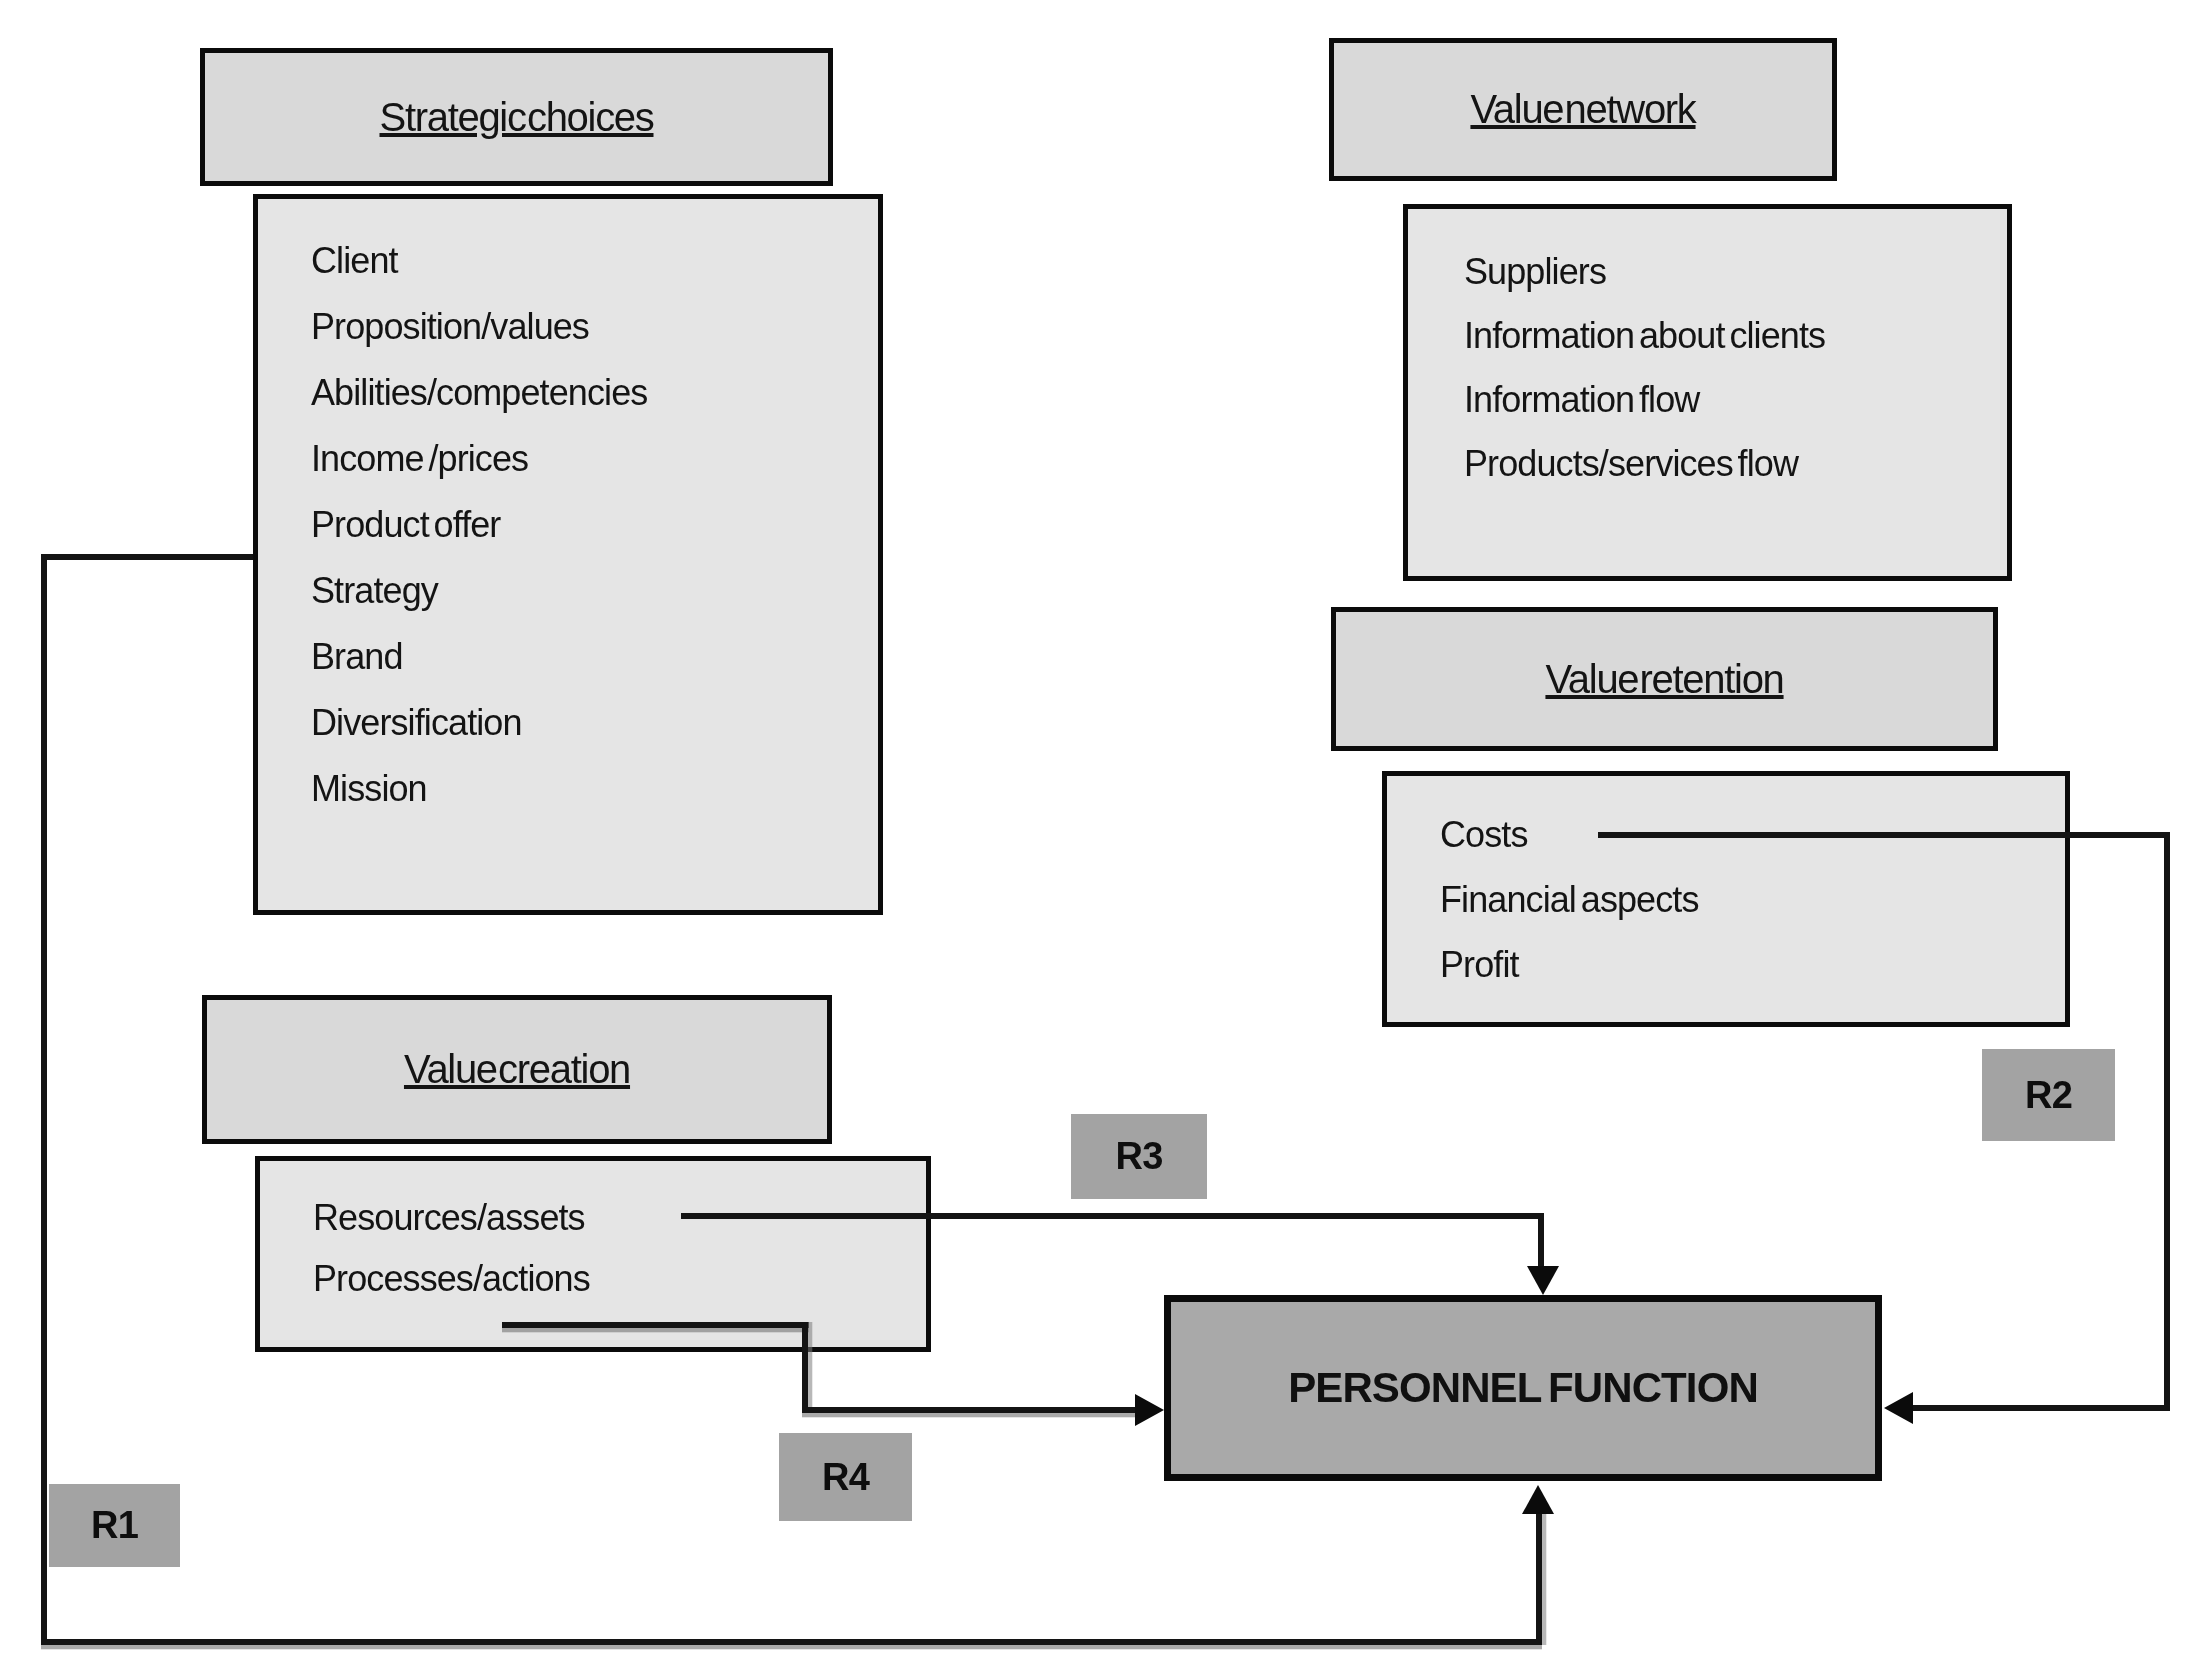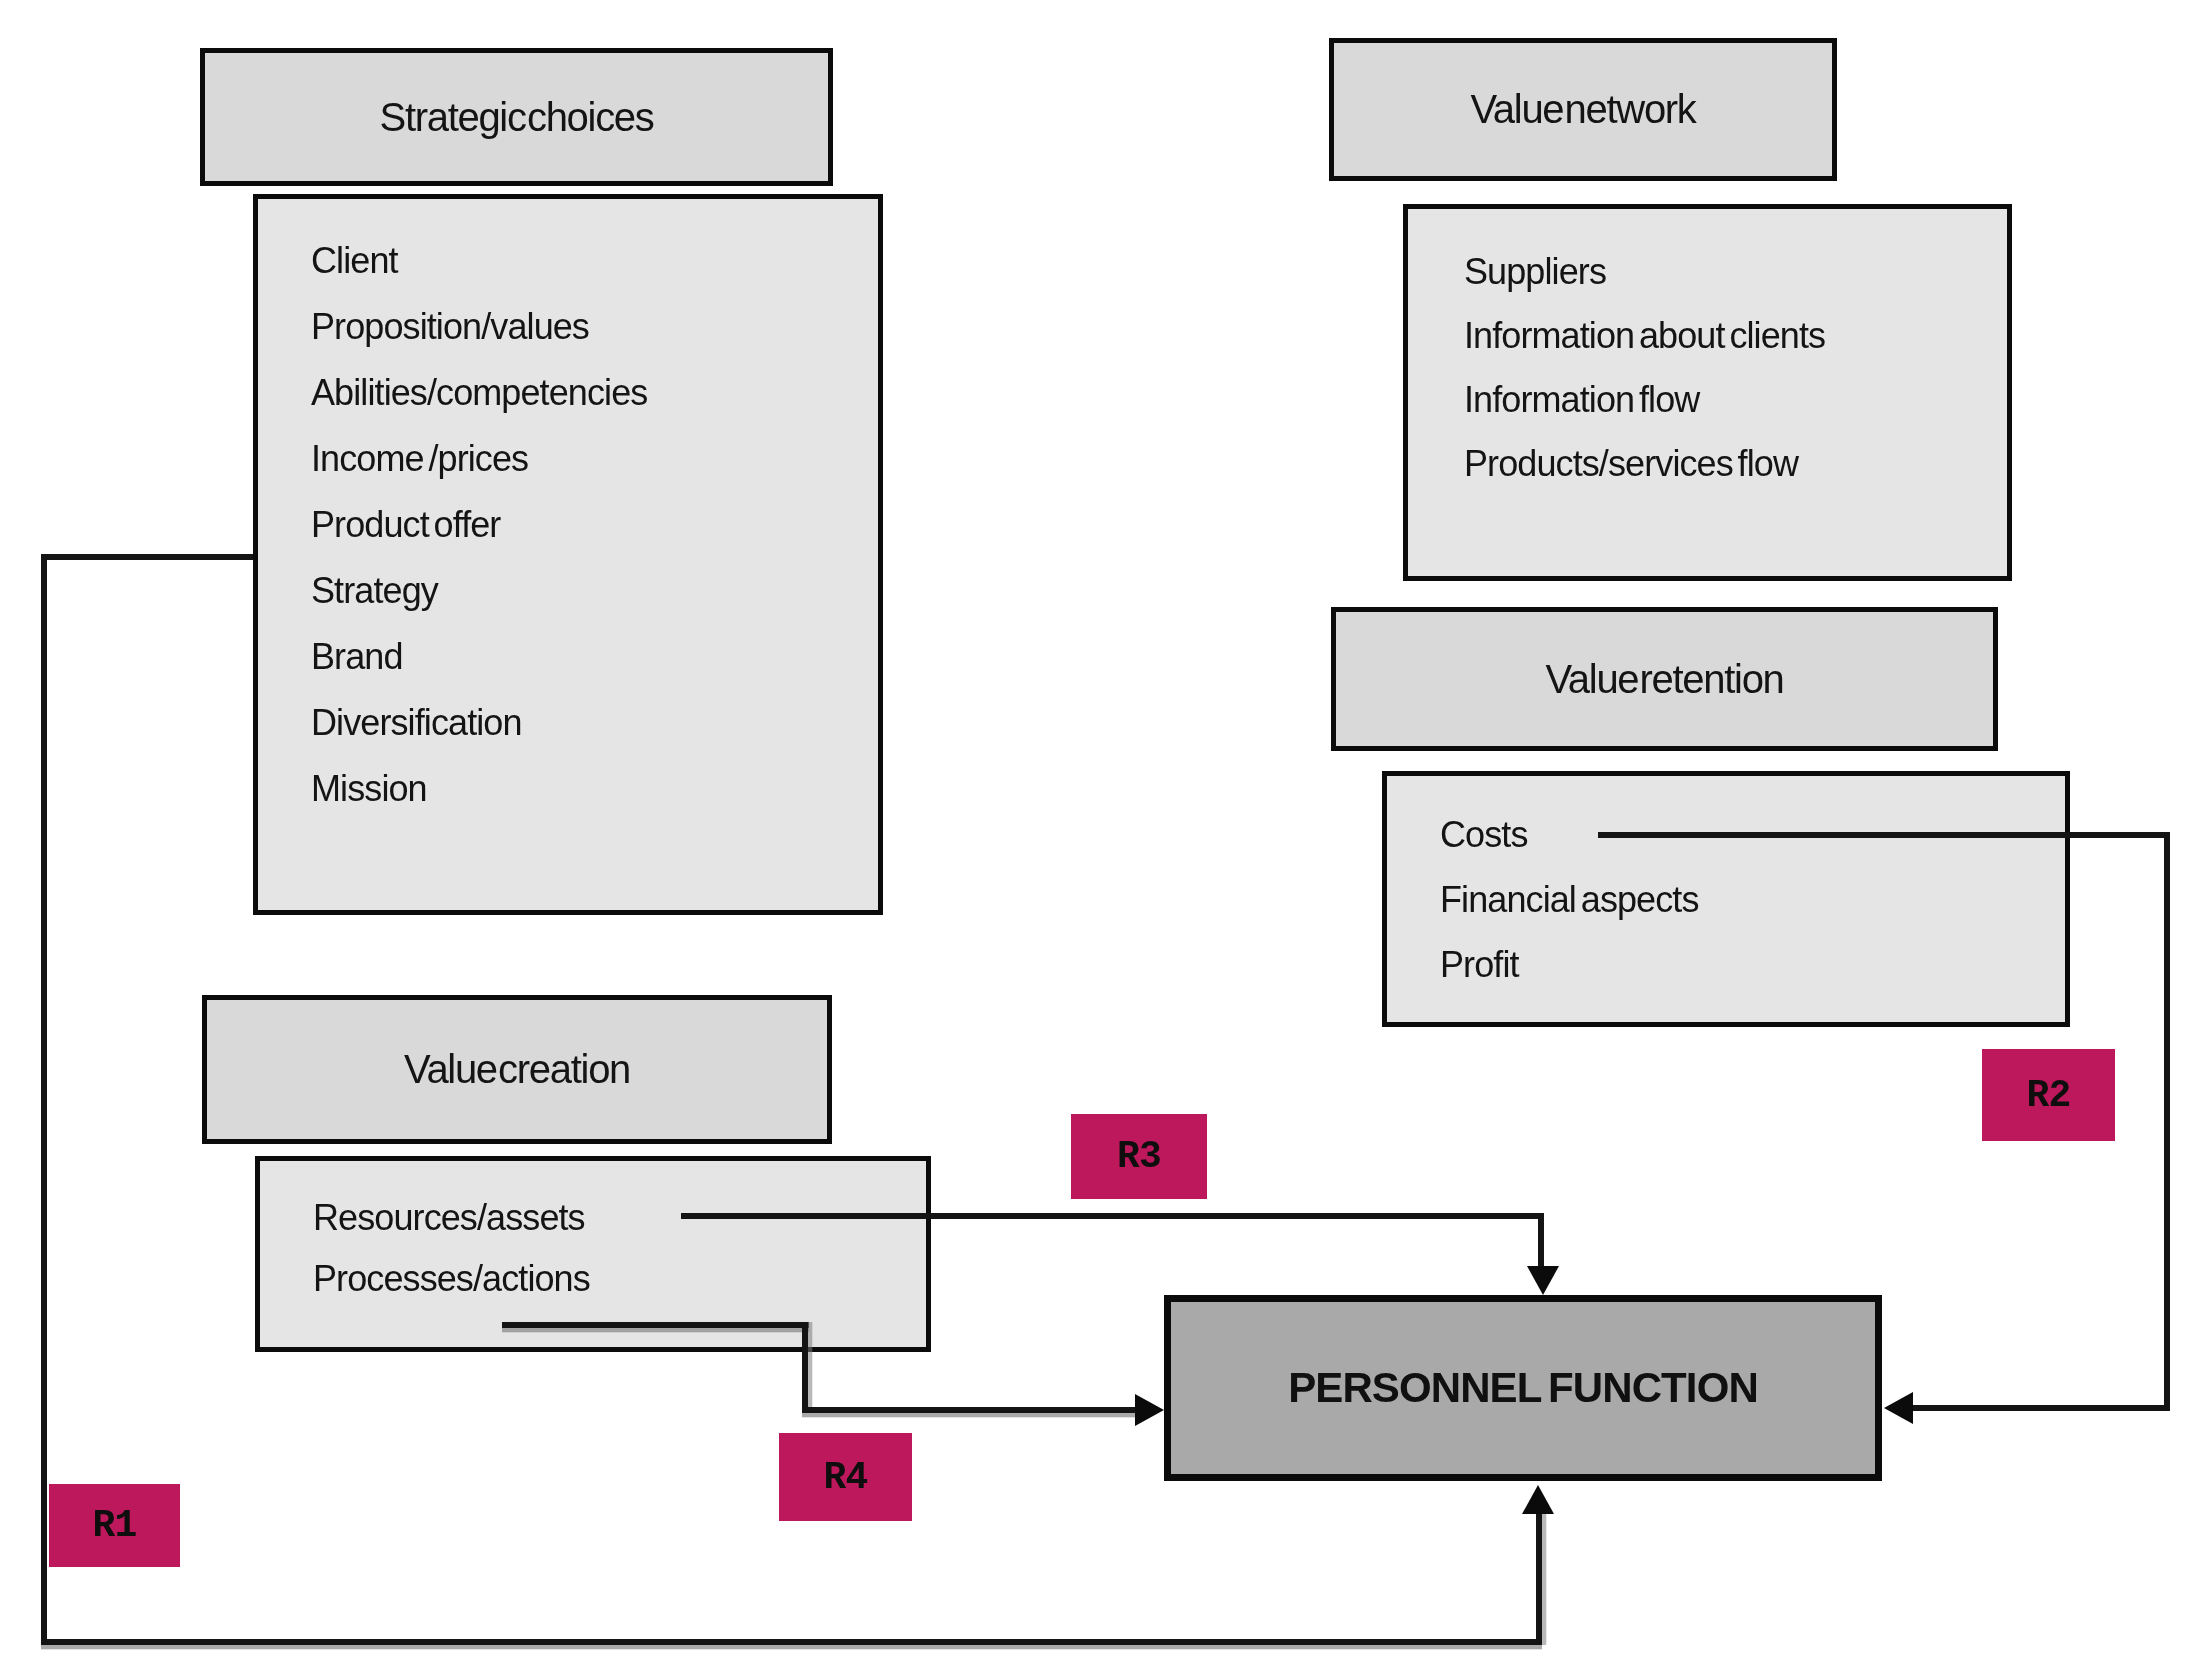--- a/index.html
+++ b/index.html
@@ -1,32 +1,32 @@
 <!DOCTYPE html>
 <html style="font-size:13.6px"><head>
 <meta charset="utf-8">
 <style>
   html,body{margin:0;padding:0;background:#ffffff;}
   .canvas{position:relative;width:2187px;height:1679px;background:#ffffff;overflow:hidden;
           font-family:"Liberation Sans", sans-serif;color:#161616;}
 
   .hdr{position:absolute;box-sizing:border-box;background:#d9d9d9;border:5.1px solid #0b0b0b;
        display:flex;align-items:center;justify-content:center;
-       font-size:40px;letter-spacing:-1.3px;word-spacing:-8.5px;color:#141414;}
+       font-size:40px;letter-spacing:-1.3px;word-spacing:-8.5px;color:#141414;text-decoration:underline;}
 
   .panel{position:absolute;box-sizing:border-box;background:#e5e5e5;border:5.1px solid #0b0b0b;}
   .pi{font-size:36px;letter-spacing:-0.9px;word-spacing:-4.3px;color:#141414;white-space:nowrap;}
 
   .pf{position:absolute;box-sizing:border-box;background:#a9a9a9;border:7.7px solid #0b0b0b;
       display:flex;align-items:center;justify-content:center;
       font-size:42px;font-weight:bold;letter-spacing:-0.9px;word-spacing:-3.4px;color:#101010;}
 
-  .rlabel{position:absolute;box-sizing:border-box;background:#be185d;
+  .rlabel{position:absolute;box-sizing:border-box;background:#a3a3a3;
           display:flex;align-items:center;justify-content:center;
-          font-size:38px;font-weight:600;color:#0e0e0e;letter-spacing:-0.9px;font-family:Liberation Mono, monospace;}
+          font-size:38px;font-weight:600;color:#0e0e0e;letter-spacing:-0.9px;}
 
   .line{position:absolute;background:#141414;}
   .shadow{box-shadow:0 4.3px 0 rgba(125,125,125,0.65);}
   .vshadow{box-shadow:4.3px 0 0 rgba(125,125,125,0.55);}
 
   .arrow{position:absolute;width:0;height:0;}
   .arrow-up{border-left:16px solid transparent;border-right:16px solid transparent;border-bottom:29px solid #0b0b0b;}
   .arrow-down{border-left:16px solid transparent;border-right:16px solid transparent;border-top:29px solid #0b0b0b;}
   .arrow-left{border-top:16px solid transparent;border-bottom:16px solid transparent;border-right:29px solid #0b0b0b;}
   .arrow-right{border-top:16px solid transparent;border-bottom:16px solid transparent;border-left:29px solid #0b0b0b;}

